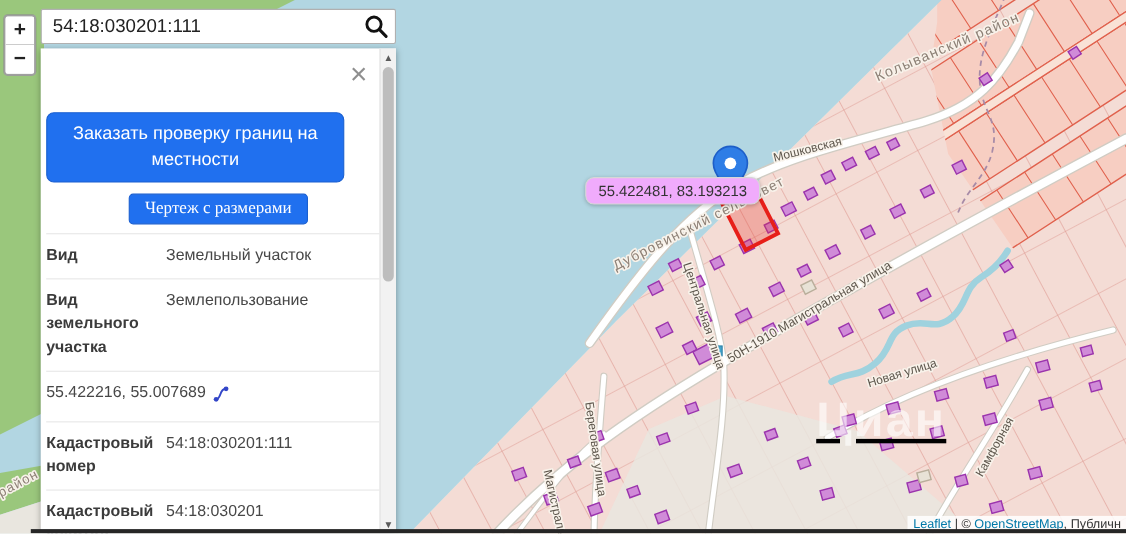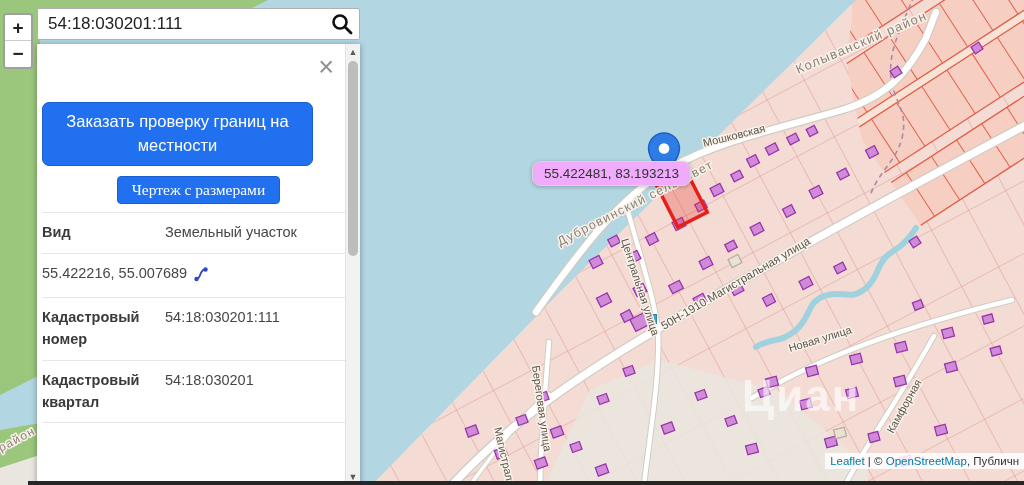--- a/index.html
+++ b/index.html
@@ -4,27 +4,27 @@
 <style>
   html,body{margin:0;padding:0;}
   .screen{position:relative;width:1024px;height:485px;overflow:hidden;background:#f1eee5;
           font-family:"Liberation Sans",sans-serif;}
   
   .map{position:absolute;inset:0;cursor:grab;}
   .map svg{display:block;}
   svg text{font-family:"Liberation Sans",sans-serif;}
   .stlbl{fill:#5d564c;paint-order:stroke;stroke:#f8f2ea;stroke-width:3px;stroke-linejoin:round;}
   .adlbl{fill:#8d8076;letter-spacing:1.3px;paint-order:stroke;stroke:#f8f2ea;stroke-width:3px;stroke-linejoin:round;}
-  .watermark{position:absolute;left:742px;top:374px;z-index:2;pointer-events:none;line-height:1;}
+  .watermark{position:absolute;left:742px;top:360px;z-index:2;pointer-events:none;line-height:1;text-decoration:underline;}
   .wm-brand{font-size:44px;font-weight:bold;color:rgba(255,255,255,.6);letter-spacing:2px;}
   .wm-id{font-size:26px;color:rgba(255,255,255,.48);letter-spacing:4px;margin-top:4px;}
   .tooltip{position:absolute;left:532px;top:161px;z-index:3;background:#f0abfc;border:1px solid #d7d7d7;
            border-radius:8px;padding:4px 11px;font-size:13.5px;color:#333;white-space:nowrap;
            box-shadow:0 1px 4px rgba(0,0,0,.25);}
-  .attribution{position:absolute;right:0;bottom:16px;z-index:4;background:rgba(255,255,255,.85);
+  .attribution{position:absolute;right:0;bottom:0;z-index:4;background:rgba(255,255,255,.85);
                padding:2px 5px;font-size:11.5px;color:#333;white-space:nowrap;}
   .attribution a{color:#0078a8;text-decoration:none;}
   .bottombar{position:absolute;left:28px;right:0;bottom:0;height:4px;background:#262626;z-index:12;}
   
   .zoomctl{position:absolute;left:3px;top:13px;z-index:11;width:26px;border:2px solid rgba(80,80,80,.55);
            border-radius:4px;overflow:hidden;background:#fff;}
   .zoomctl button{display:block;width:26px;height:26px;background:#fff;border:none;border-bottom:1px solid #ccc;
            font-size:19px;font-weight:bold;color:#222;line-height:24px;padding:0;cursor:pointer;font-family:inherit;}
   .zoomctl button:last-child{border-bottom:none;}
   
@@ -37,21 +37,21 @@
   .panel{position:absolute;left:37px;top:44px;width:323px;height:441px;z-index:10;background:#fff;
          box-shadow:0 1px 6px rgba(0,0,0,.35);overflow:hidden;box-sizing:border-box;}
   .panel .close{position:absolute;top:10px;right:26px;background:none;border:none;font-size:27px;
          color:#8f8f8f;line-height:1;cursor:pointer;padding:0;font-family:inherit;}
   .btn-primary{display:block;margin:58px auto 0 5px;width:271px;background:#2070ef;color:#fff;
          border:1px solid #1a5fd0;border-radius:7px;font-size:16.5px;line-height:1.45;padding:7px 16px;
          cursor:pointer;font-family:inherit;}
   .btn-secondary{display:block;margin:10px auto 0;background:#2070ef;color:#fff;border:1px solid #1a5fd0;
          border-radius:4px;font-size:15.5px;padding:4px 14px;cursor:pointer;font-family:Liberation Serif, serif;}
   .rows{margin:8px 15px 0 5px;border-top:1px solid #e7e7e7;}
-  .row{display:flex;padding:9px 4px 9px 0;border-bottom:1px solid #e7e7e7;gap:14px;}
+  .row{display:flex;padding:9px 4px 9px 0;border-bottom:1px solid #e7e7e7;}
   .row .lbl{flex:0 0 103px;padding-right:6px;font-weight:bold;color:#3b3b3b;font-size:14.5px;line-height:1.5;}
   .row .val{flex:1;color:#474747;font-size:14.5px;line-height:1.5;display:flex;gap:6px;align-items:flex-start;text-align:center;}
   .route-ic{flex:0 0 auto;margin-top:3px;}
   
   .pscroll{position:absolute;right:0;top:0;width:15px;height:100%;background:#f2f2f2;border-left:1px solid #e2e2e2;
            box-sizing:border-box;cursor:default;}
   .pscroll .arr{position:absolute;left:0;width:100%;text-align:center;font-size:9px;color:#5a5a5a;line-height:14px;}
   .pscroll .arr.up{top:1px;} .pscroll .arr.dn{bottom:1px;}
   .pscroll .thumb{position:absolute;left:2px;top:17px;width:10px;height:195px;background:#bdbdbd;border-radius:6px;}
 </style>
@@ -249,20 +249,26 @@
     <button class="btn-secondary">Чертеж с размерами</button>
 
     <div class="rows">
       <div class="row">
         <div class="lbl">Вид</div>
         <div class="val">
             <span>Земельный участок</span>
           </div>
       </div>
       <div class="row">
+        <div class="lbl">Вид земельного участка</div>
+        <div class="val">
+            <span>Землепользование</span>
+          </div>
+      </div>
+      <div class="row">
         <div class="val">
           <span>55.422216, 55.007689</span>
           <span class="route-ic">
             <svg width="16" height="16" viewBox="0 0 16 16">
               <path d="M3.5 13 C8 13 6.5 3.5 12 3.5" fill="none" stroke="#3346c8" stroke-width="1.8"></path>
               <circle cx="3.5" cy="13" r="2.2" fill="#3346c8"></circle>
               <circle cx="12.5" cy="3.5" r="2.2" fill="#3346c8"></circle>
             </svg>
           </span>
         </div>

